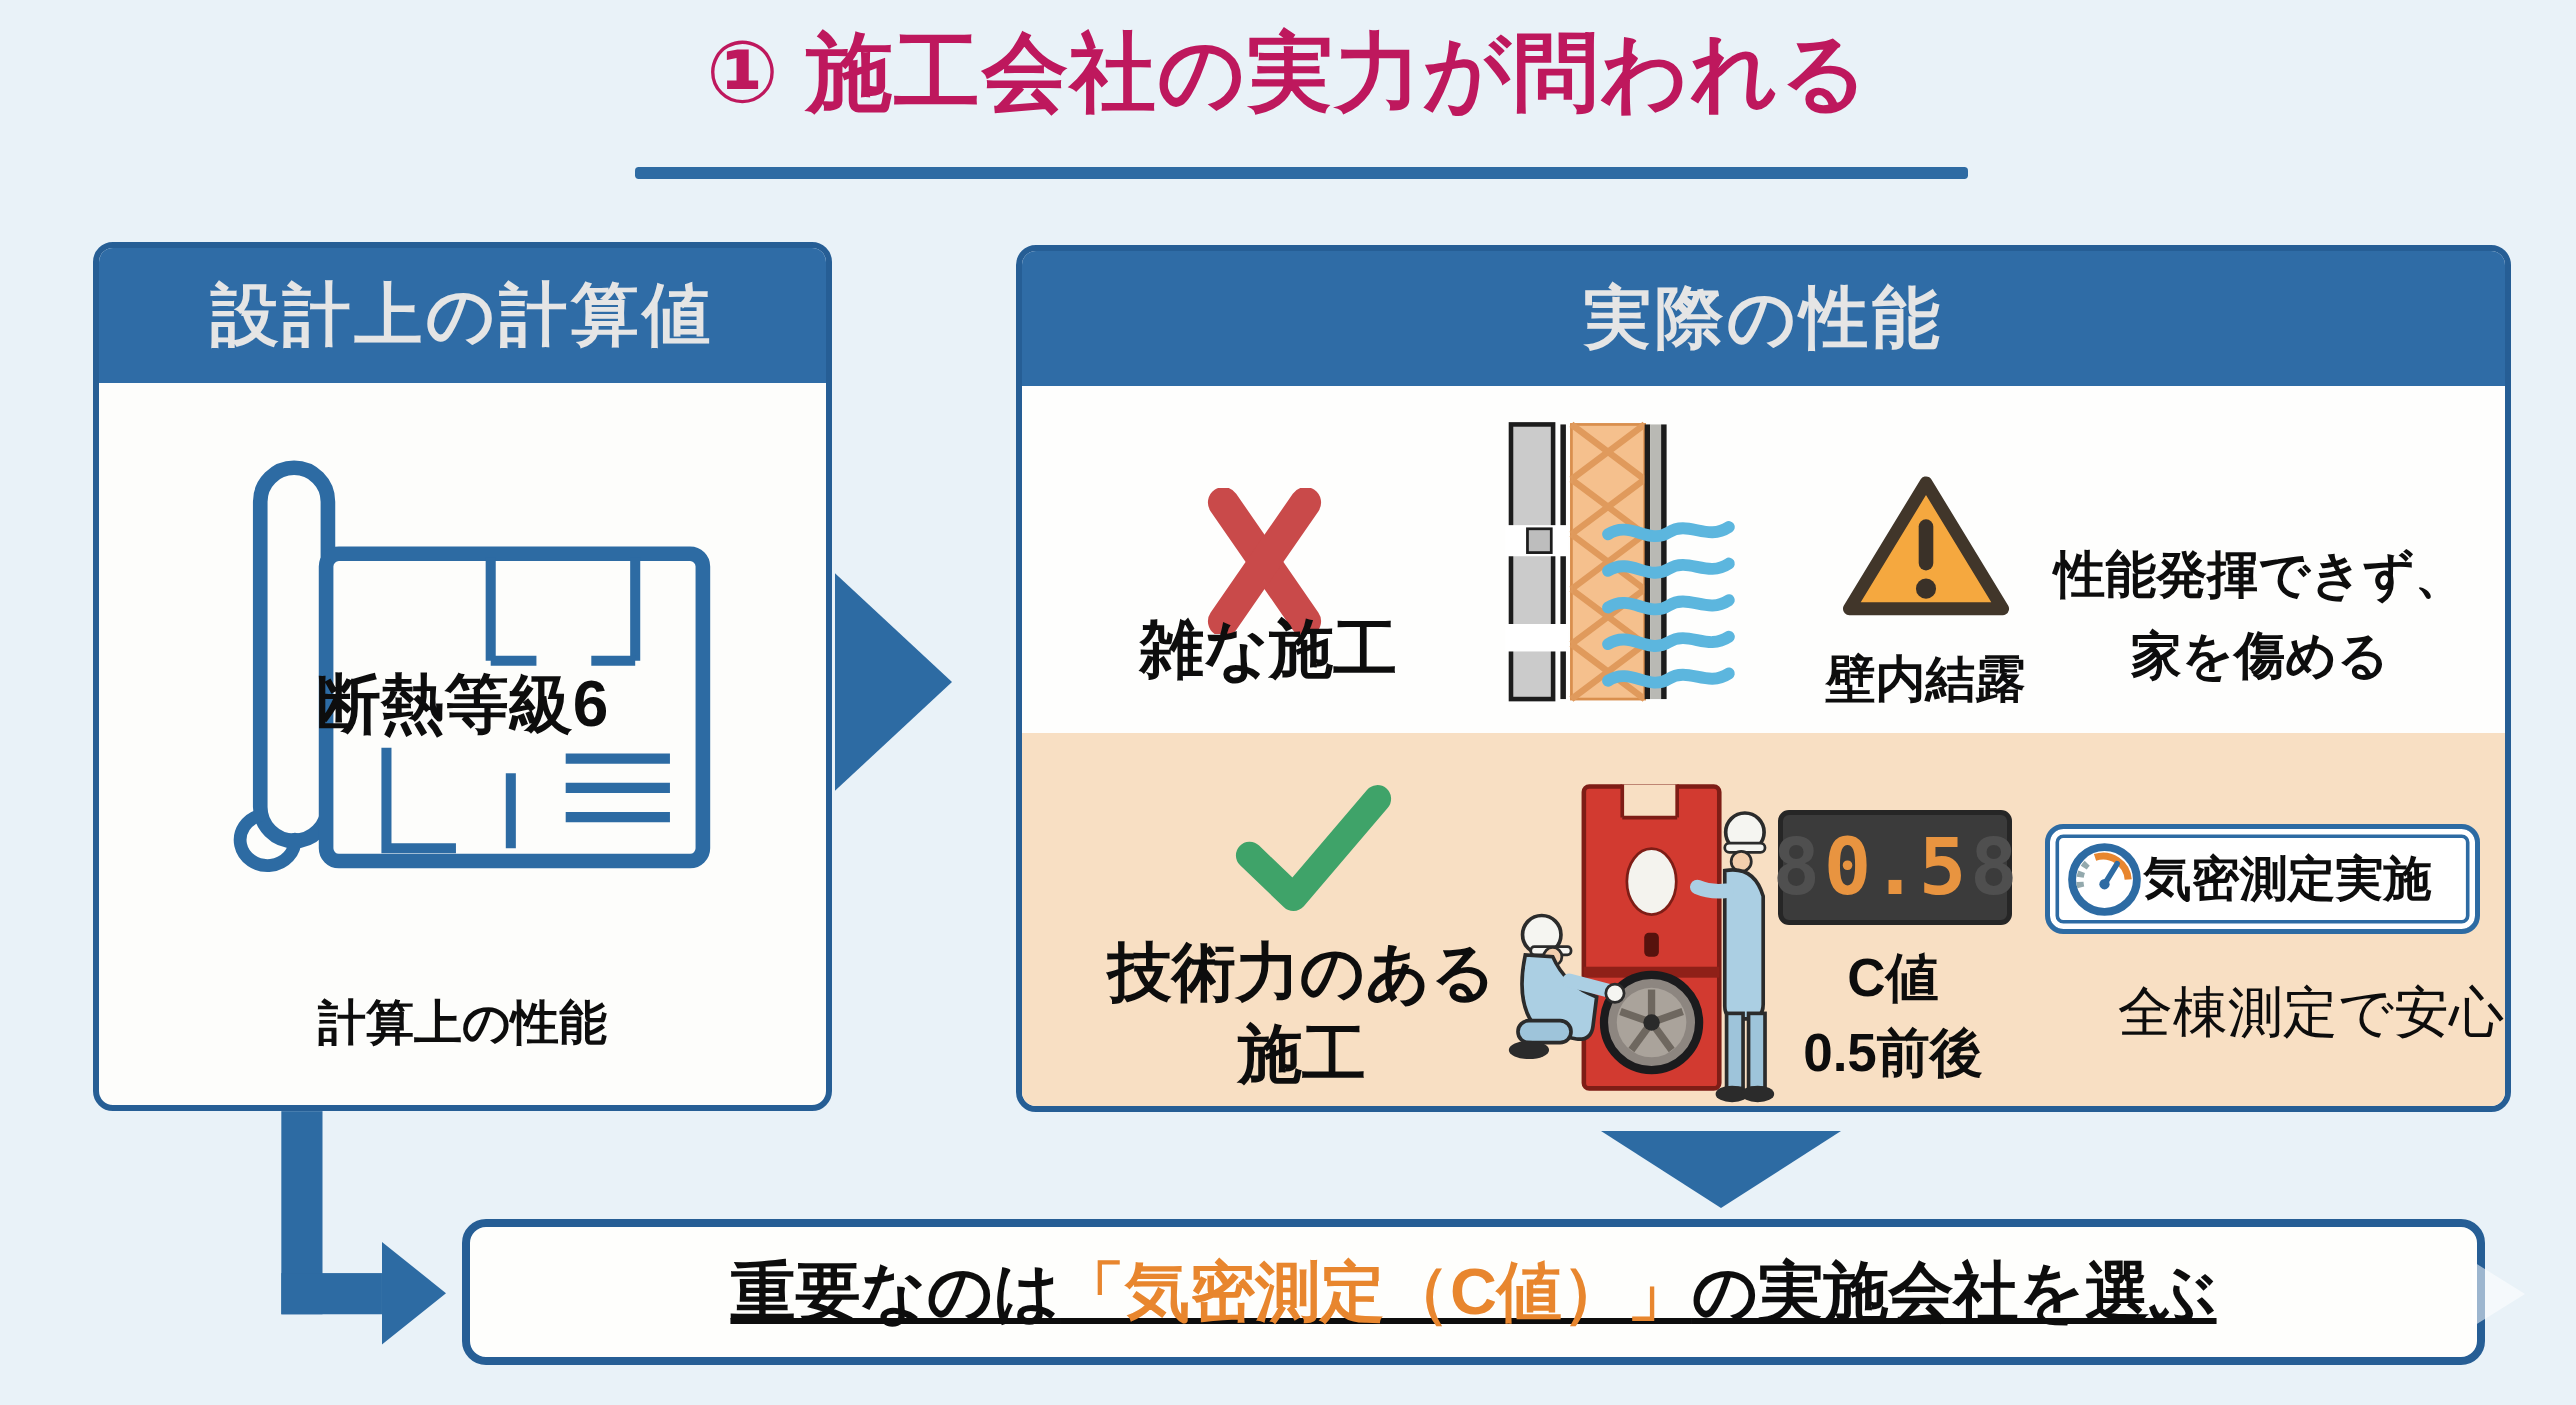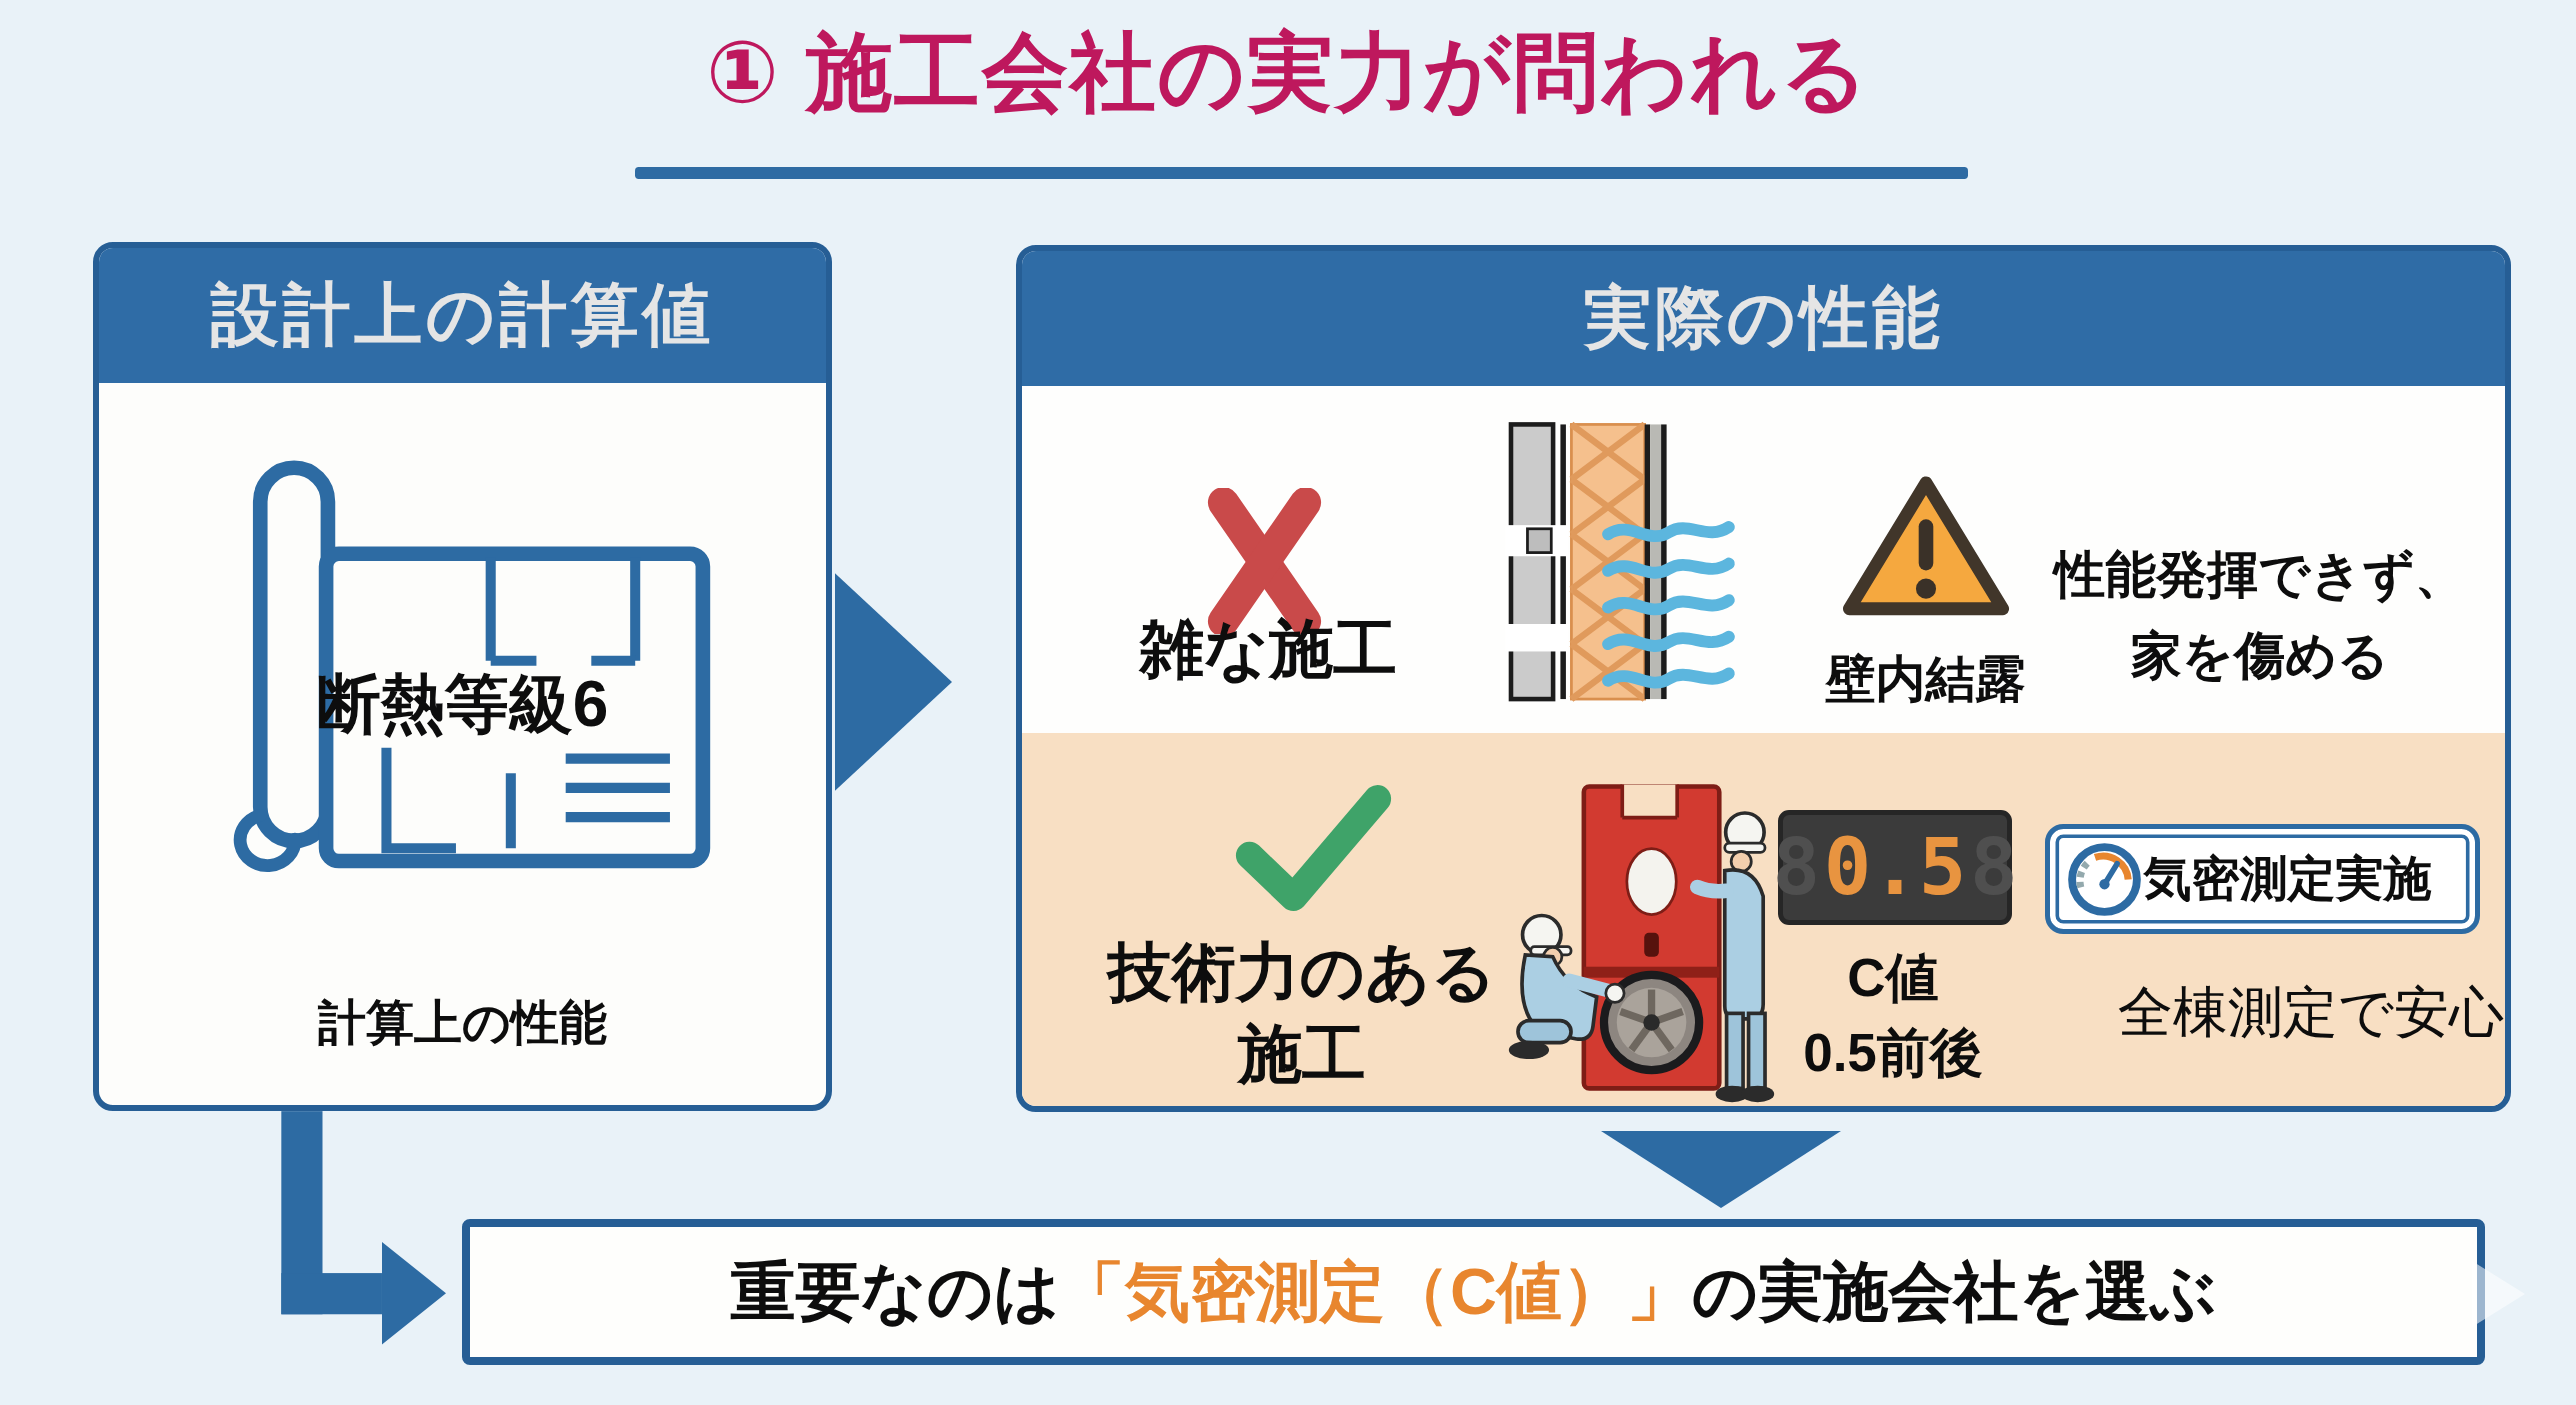--- a/index.html
+++ b/index.html
@@ -87,23 +87,23 @@
     font-size:55px;font-weight:400;}
 
   
   .arrow-right-svg{left:835px;top:573px;width:117px;height:218px;}
   .arrow-down-svg{left:1601px;top:1131px;width:240px;height:77px;}
   .elbow-svg{left:274px;top:1111px;width:183px;height:240px;}
 
   
   .bottom-bar{
     left:462px;top:1219px;width:2023px;height:146px;
-    background:#fefefc;border:8.2px solid #265e95;border-radius:8px;
+    background:#fefefc;border:8.2px solid #265e95;border-radius:24px;
     box-sizing:border-box;display:flex;align-items:center;justify-content:center;
-    font-size:65px;font-weight:800;white-space:nowrap;
+    font-size:65px;font-weight:800;white-space:nowrap;text-decoration:underline;
   }
   .bottom-bar .hl{color:#e8862e;}
   .faint-next-arrow{
     left:2472px;top:1261px;width:0;height:0;
     border-top:33px solid transparent;border-bottom:33px solid transparent;
     border-left:53px solid rgba(255,255,255,0.55);
   }
 </style>
 </head>
 <body>

